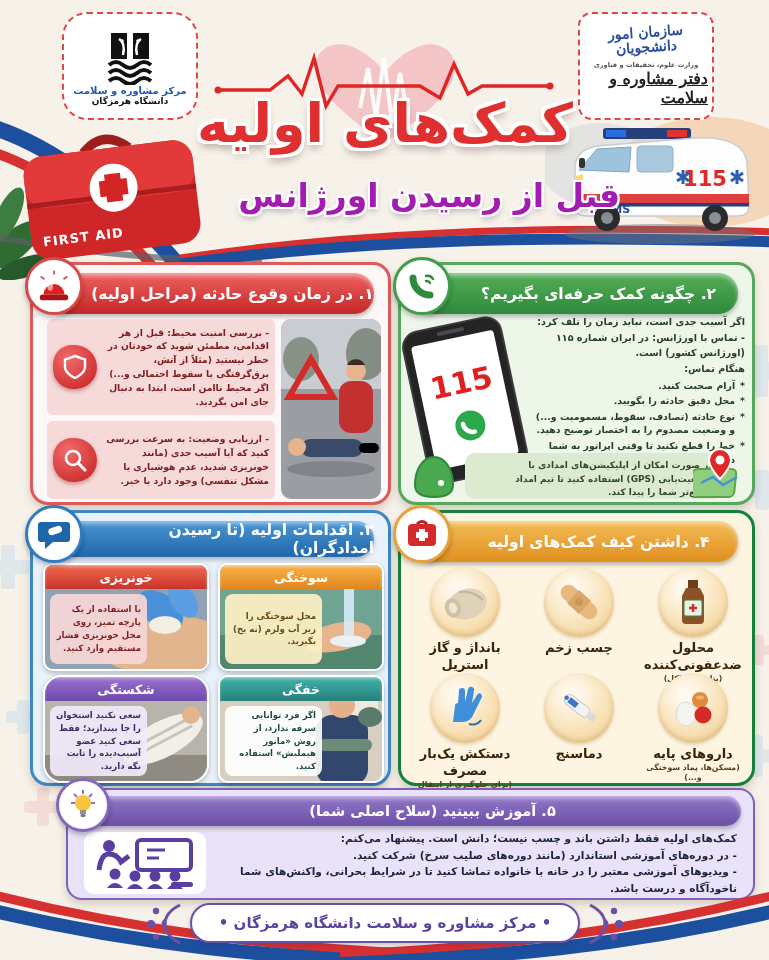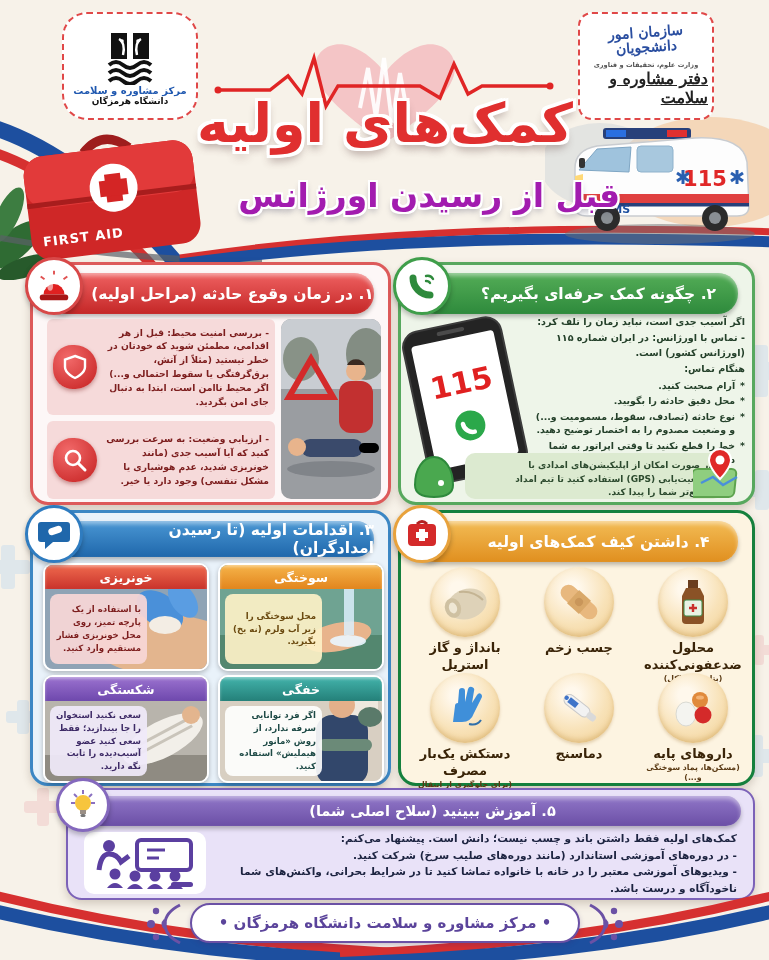--- a/index.html
+++ b/index.html
@@ -299,21 +299,21 @@
         <rect width="166" height="108" fill="#6fa392"></rect>
         <rect y="70" width="166" height="38" fill="#53876f"></rect>
         <ellipse cx="118" cy="72" rx="34" ry="14" fill="#e8b48c" transform="rotate(-12 118 72)"></ellipse>
         <rect x="124" y="8" width="10" height="62" fill="#dceefc" opacity=".85"></rect>
         <ellipse cx="128" cy="76" rx="18" ry="6" fill="#eaf6ff" opacity=".9"></ellipse>
       </svg>
       <div class="card-head fa" style="background:linear-gradient(#f6b44a,#e2851d);">سوختگی</div>
       <div class="card-text fa" style="background:rgba(252,240,198,.93);color:#6b4a10;">محل سوختگی را زیر آب ولرم (نه یخ) بگیرید.</div>
     </div>
 
-    <div class="card" style="left:10px;top:162px;">
+    <div class="card" style="left:10px;top:162px;border-radius:19px;">
       <svg class="card-photo" width="166" height="108" viewBox="0 0 166 108" preserveAspectRatio="none">
         <rect width="166" height="108" fill="#b8b4ac"></rect>
         <rect y="78" width="166" height="30" fill="#8f8b82"></rect>
         <ellipse cx="118" cy="62" rx="44" ry="18" fill="#f2efe9" transform="rotate(-28 118 62)"></ellipse>
         <g stroke="#c9c4ba" stroke-width="3" transform="rotate(-28 118 62)">
             <line x1="86" y1="56" x2="150" y2="56"></line>
             <line x1="86" y1="64" x2="150" y2="64"></line>
           </g>
         <circle cx="146" cy="38" r="9" fill="#e3b58e"></circle>
       </svg>

